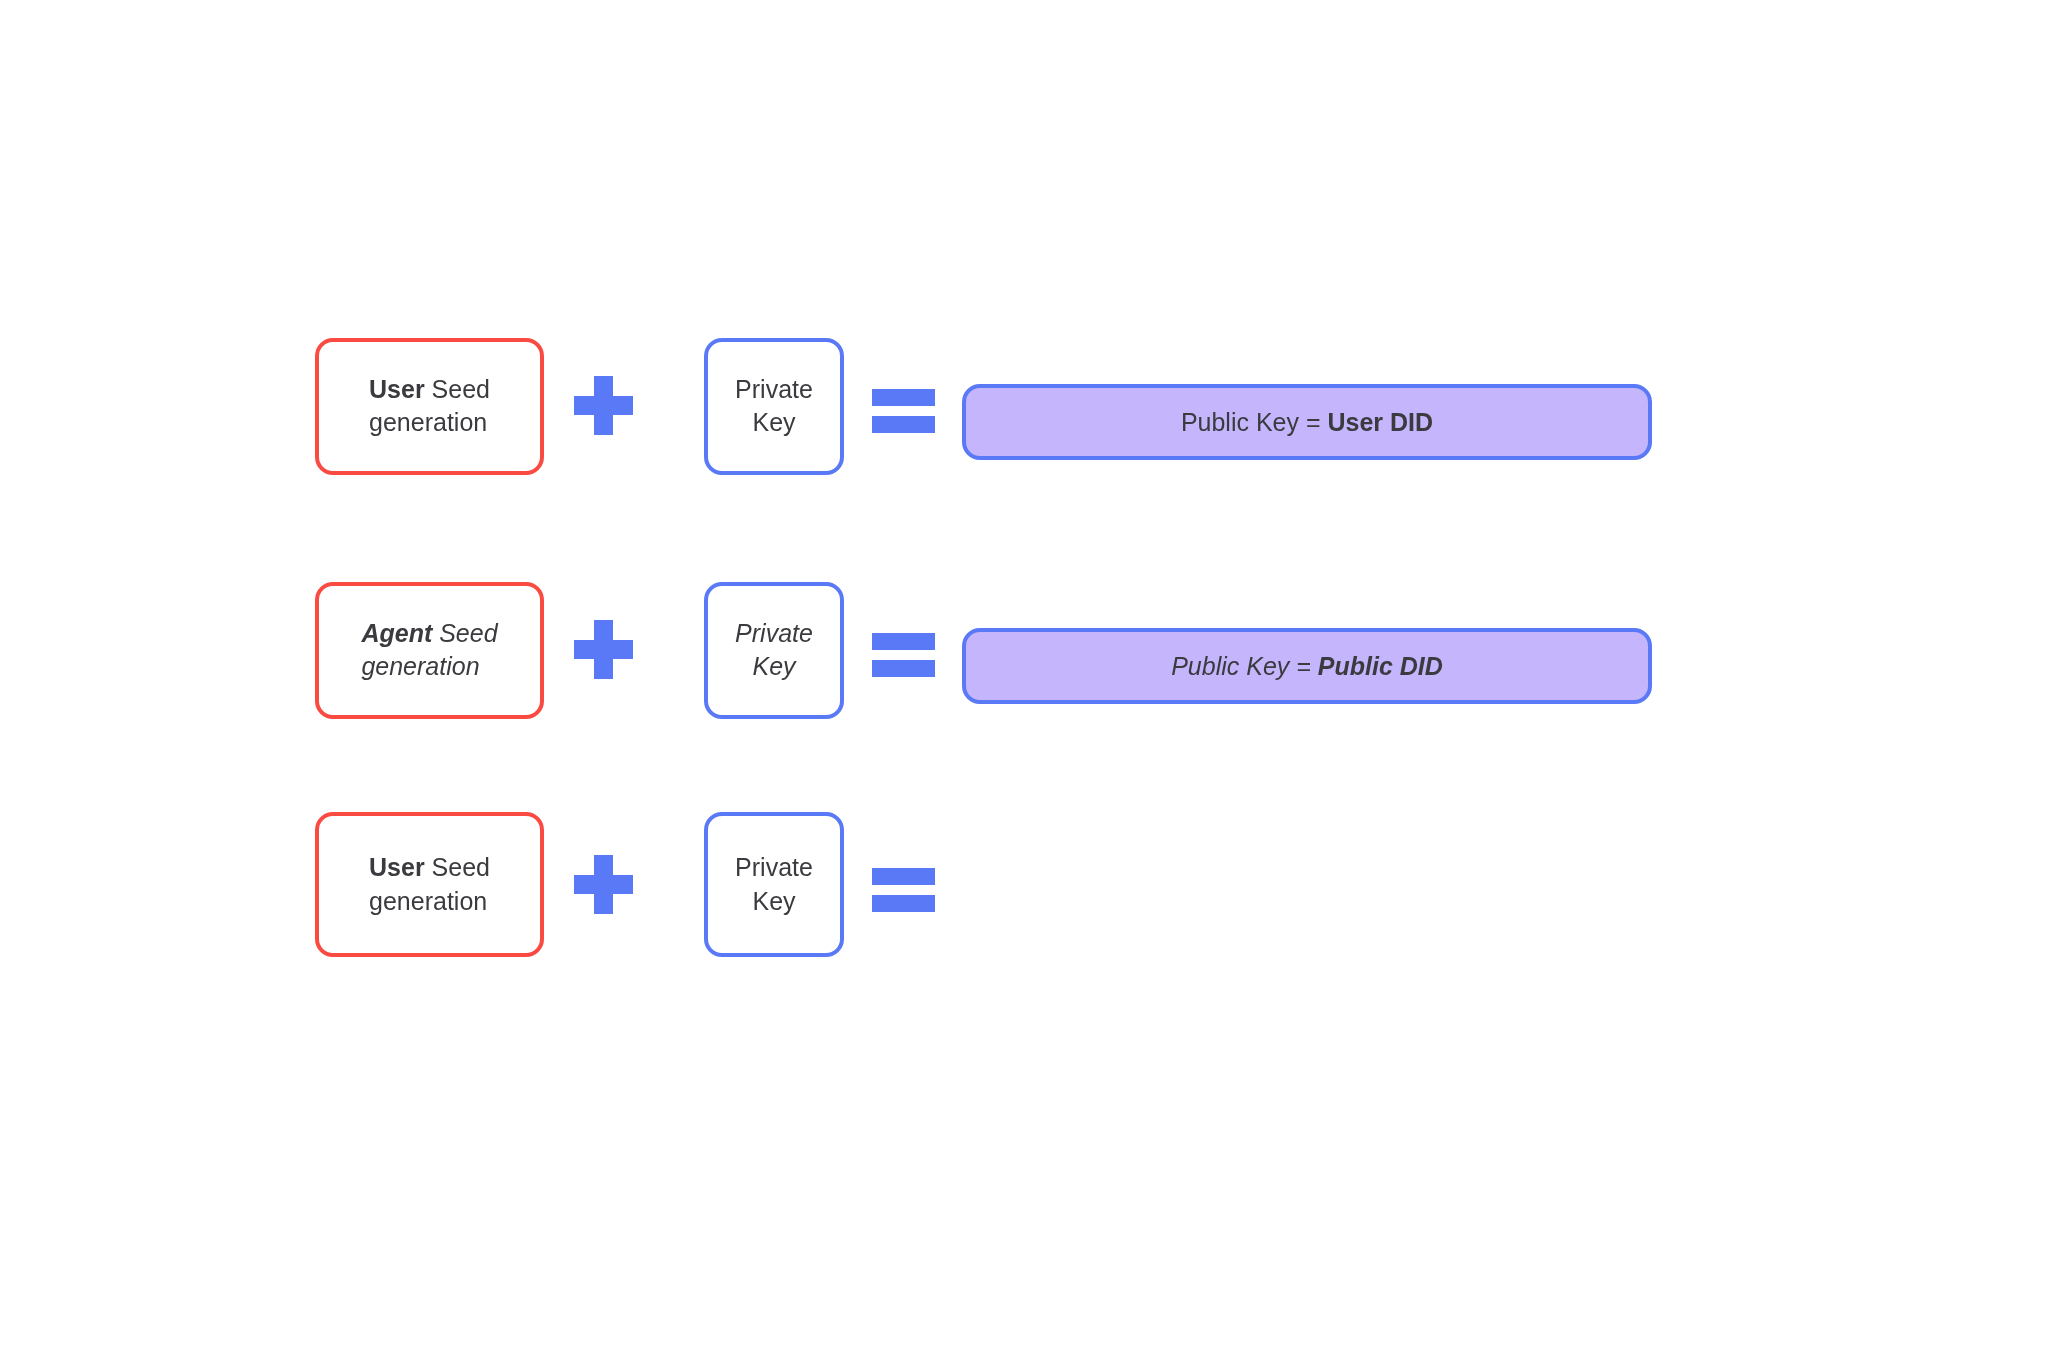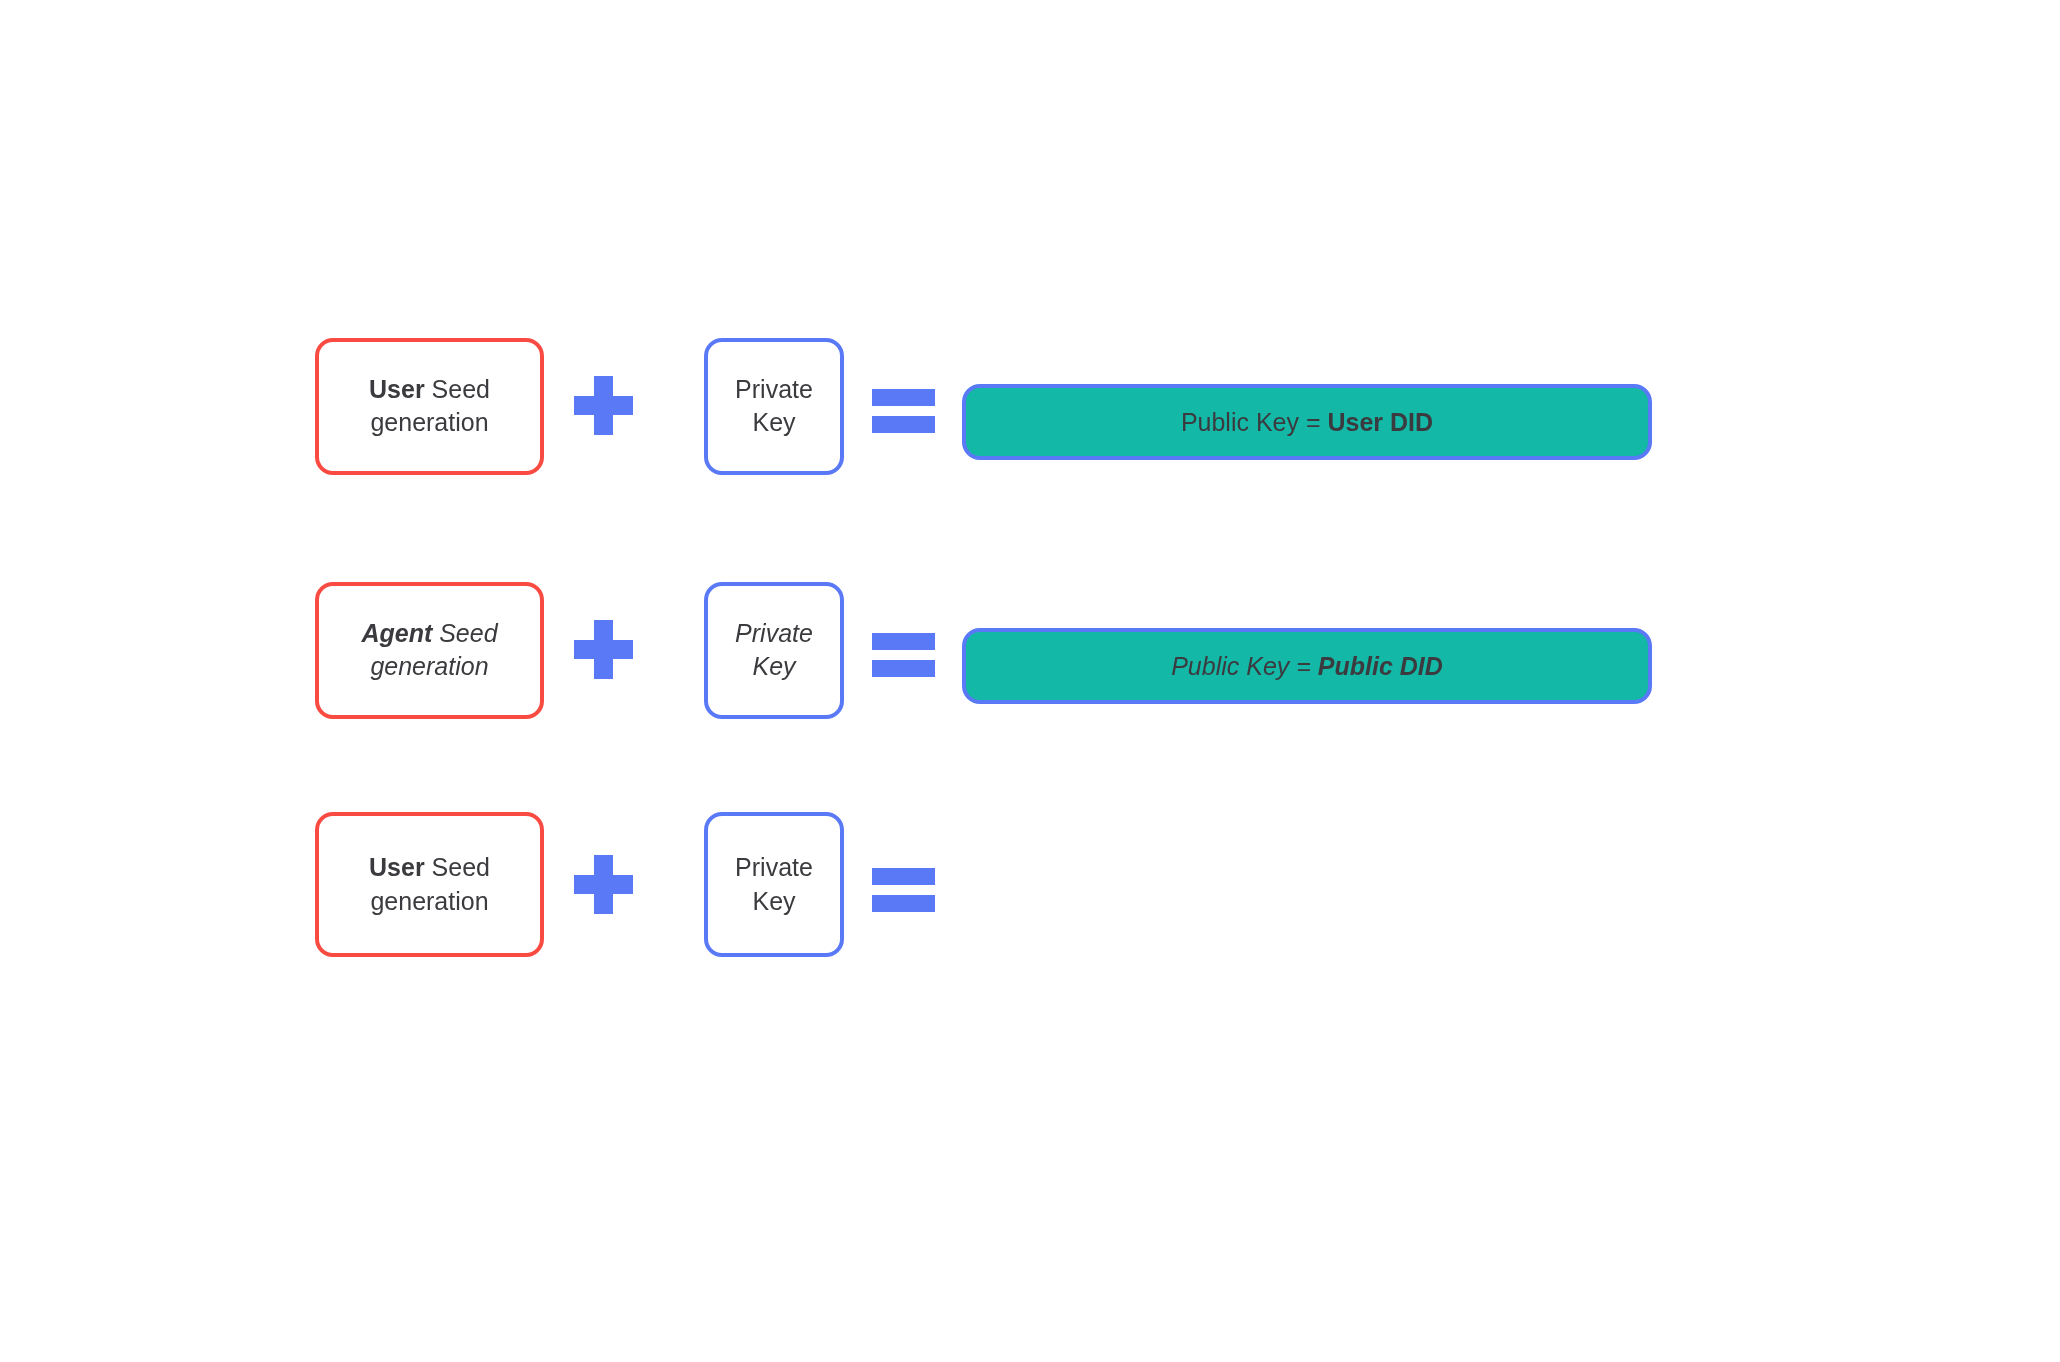--- a/index.html
+++ b/index.html
@@ -32,21 +32,20 @@
   .seed-box {
     width: 229px;
     height: 137px;
     box-sizing: border-box;
     border: 4px solid #fa4b43;
     border-radius: 18px;
     background: #ffffff;
     display: flex;
     align-items: center;
     justify-content: center;
-    text-align: center;
     color: #3b3b3f;
     font-size: 25px;
     line-height: 1.33;
   }
   .seed-box .strong {
     font-weight: bold;
   }
 
   
   .op-plus {
@@ -107,21 +106,21 @@
   }
   .op-equals .bar.top { top: 53px; }
   .op-equals .bar.bottom { top: 80px; }
 
   
   .result-box {
     width: 690px;
     box-sizing: border-box;
     border: 4px solid #5a79f7;
     border-radius: 18px;
-    background: #14b8a6;
+    background: #c4b5fd;
     display: flex;
     flex-direction: column;
     align-items: center;
     justify-content: center;
     text-align: center;
     padding: 18px 23px;
     margin-top: 32px;
   }
   .result-title {
     color: #3b3b3f;

